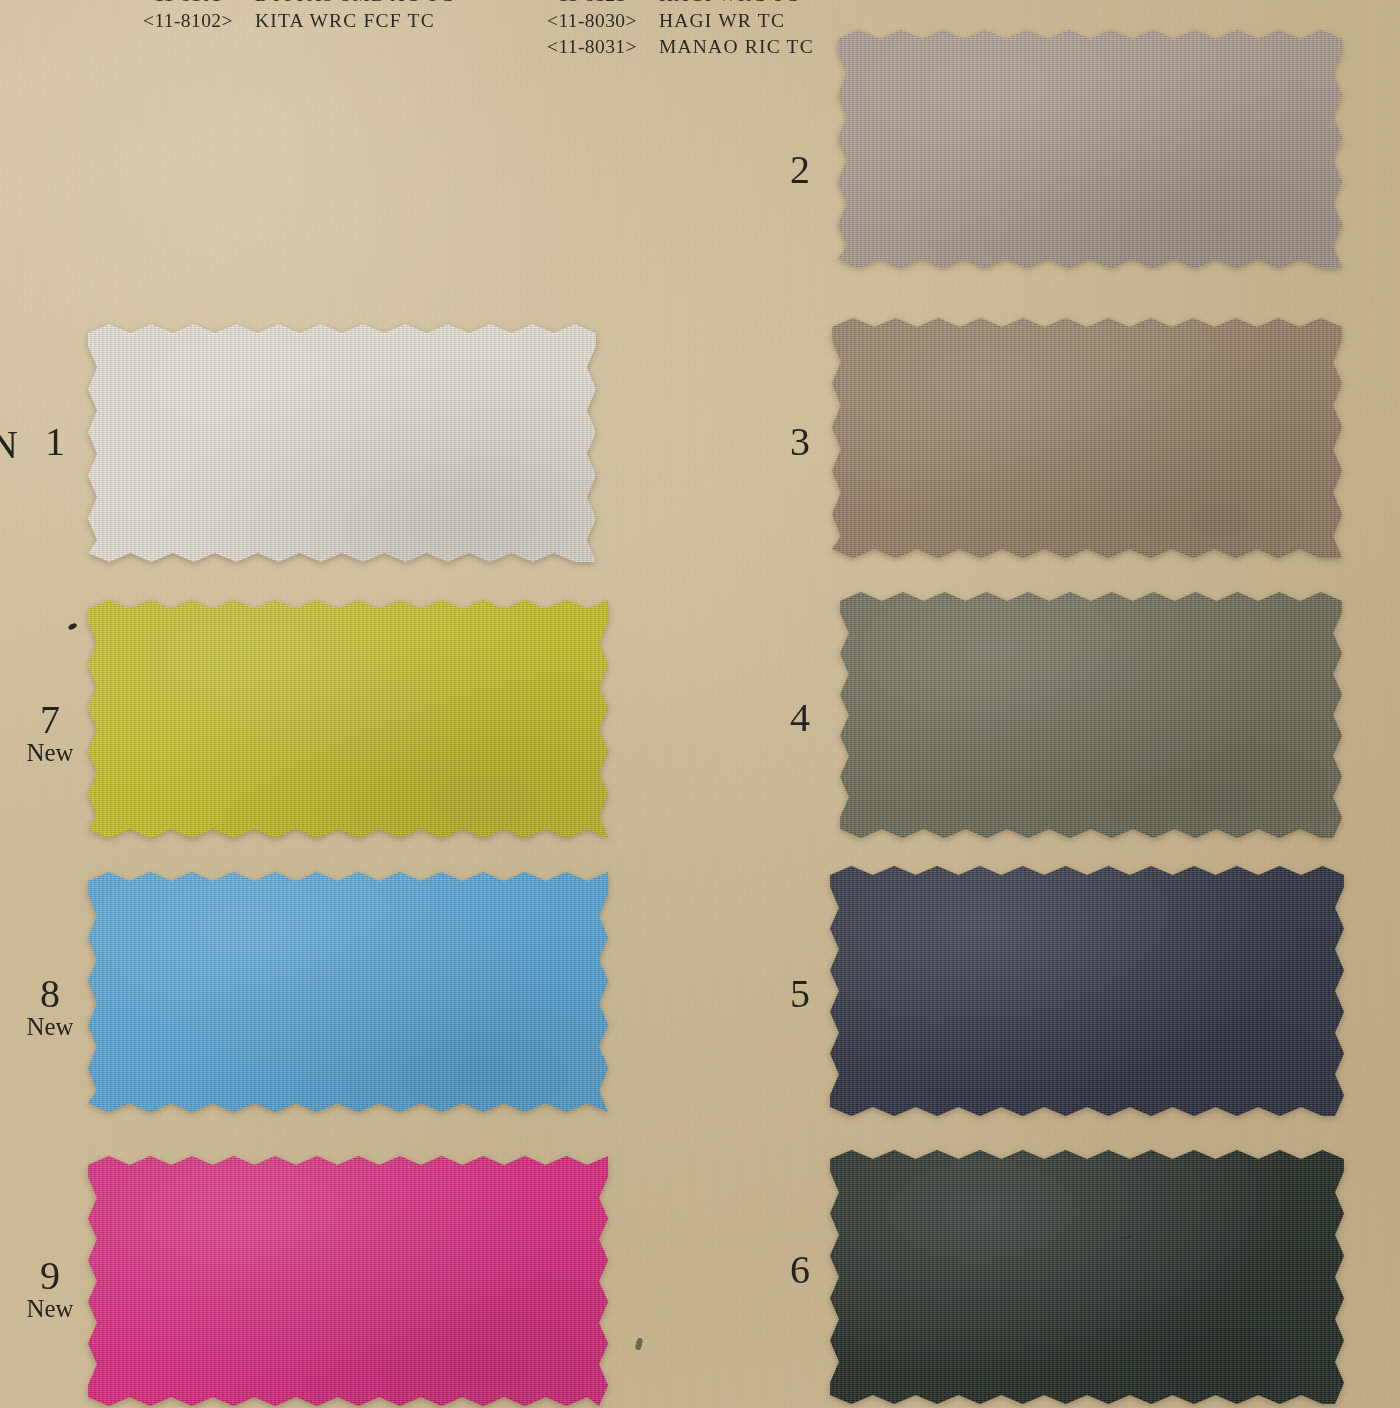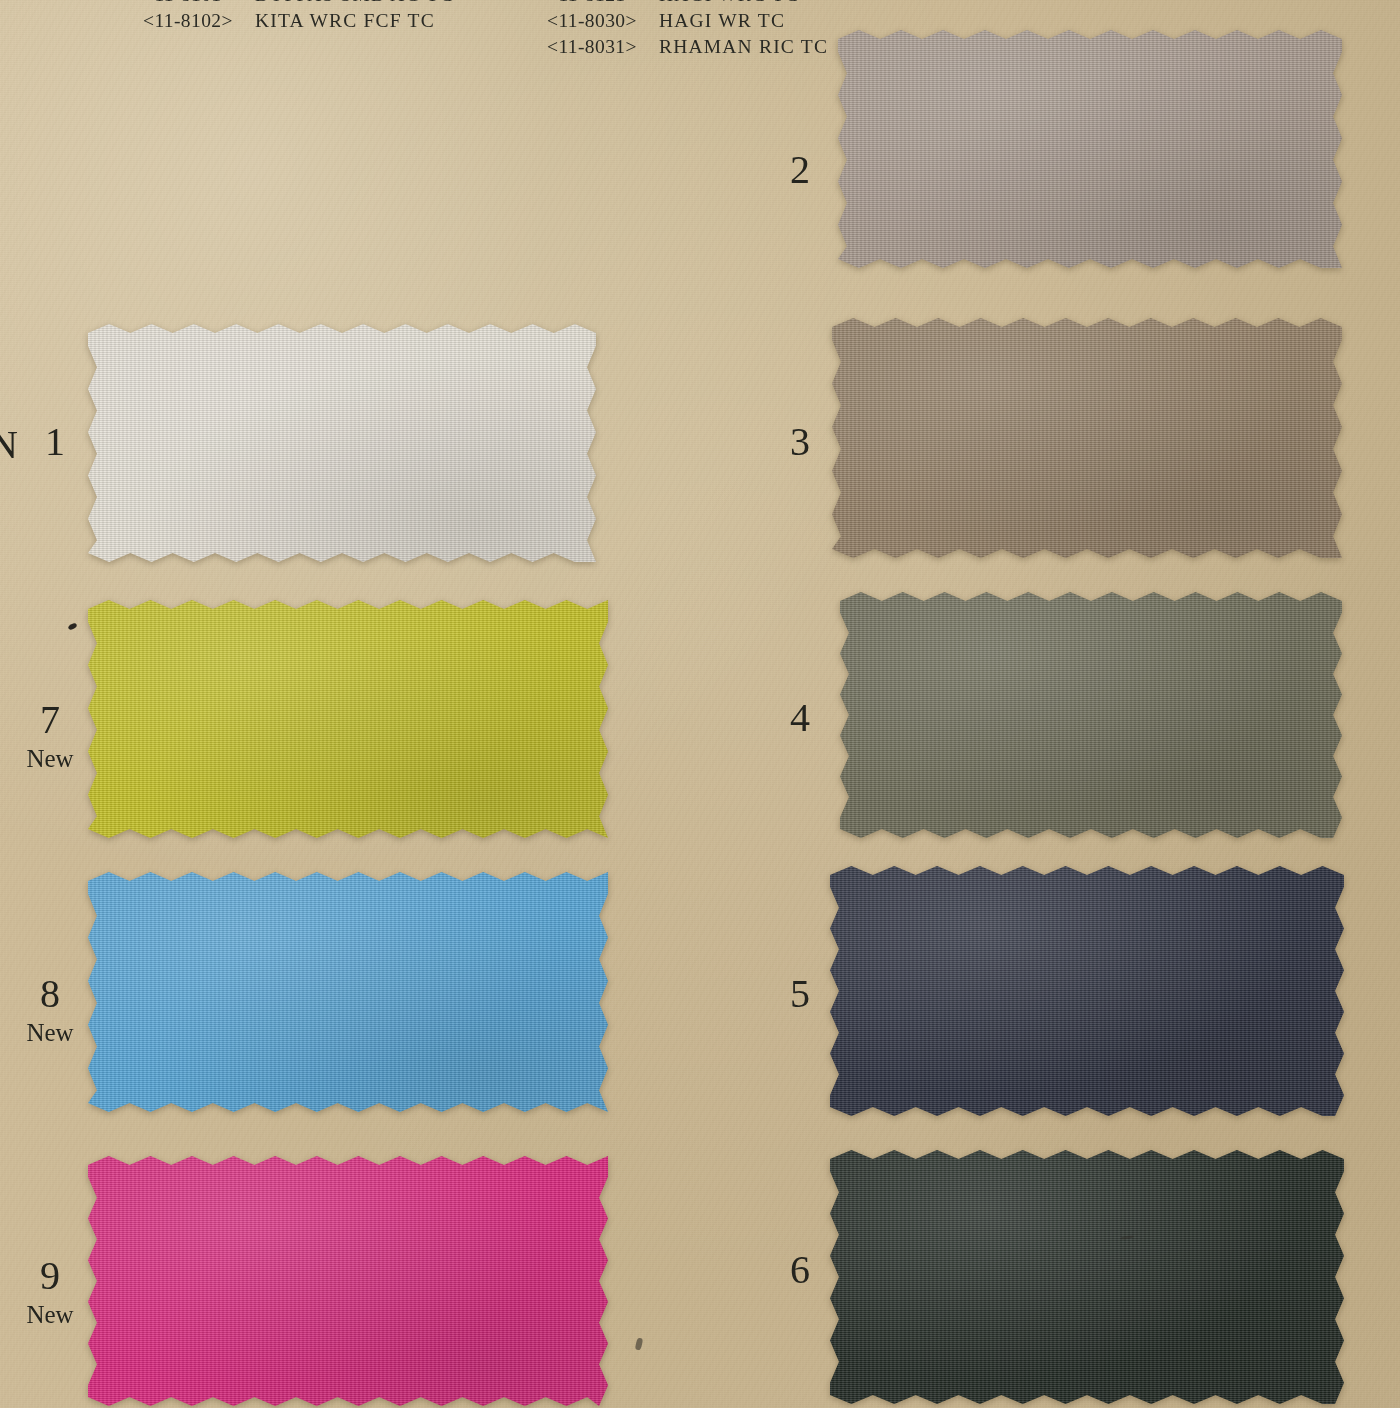--- a/index.html
+++ b/index.html
@@ -59,21 +59,20 @@
     line-height: 1;
   }
   .num-label .n {
     display: block;
     font-size: 40px;
     letter-spacing: 0;
   }
   .num-label .new {
     display: block;
     font-size: 25px;
-    margin-top: 6px;
     text-align: center;
   }
   .num-edge {
     position: absolute;
     z-index: 4;
     color: #24241e;
     font-size: 40px;
     line-height: 1;
   }
 
@@ -134,21 +133,21 @@
   </div>
 
   <div class="code-col" id="code-col-right">
     <span class="code-line">
       <span class="cd">&lt;11-8121&gt;</span><span class="nm">HAGI WRC TC</span>
     </span>
     <span class="code-line">
       <span class="cd">&lt;11-8030&gt;</span><span class="nm">HAGI WR TC</span>
     </span>
     <span class="code-line">
-      <span class="cd">&lt;11-8031&gt;</span><span class="nm">RHAMAN RIC TC</span>
+      <span class="cd">&lt;11-8031&gt;</span><span class="nm">MANAO RIC TC</span>
     </span>
   </div>
 
   <div class="num-edge" style="left:-11px; top:425px;">N</div>
 
   <div class="num-label" style="left:20px; top:422px; width:70px;">
     <span class="n">1</span>
 
   </div>
   <div class="num-label" style="left:10px; top:700px; width:80px;">

